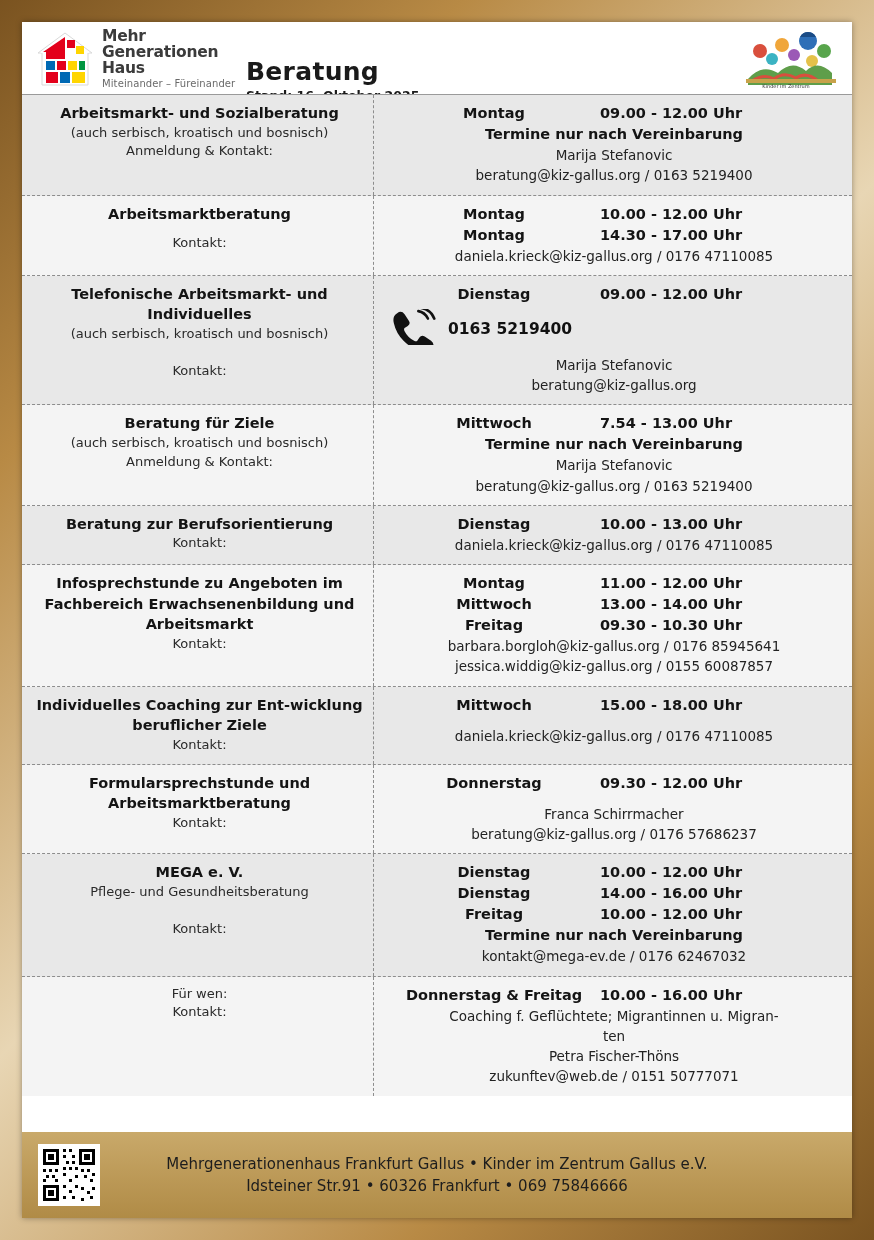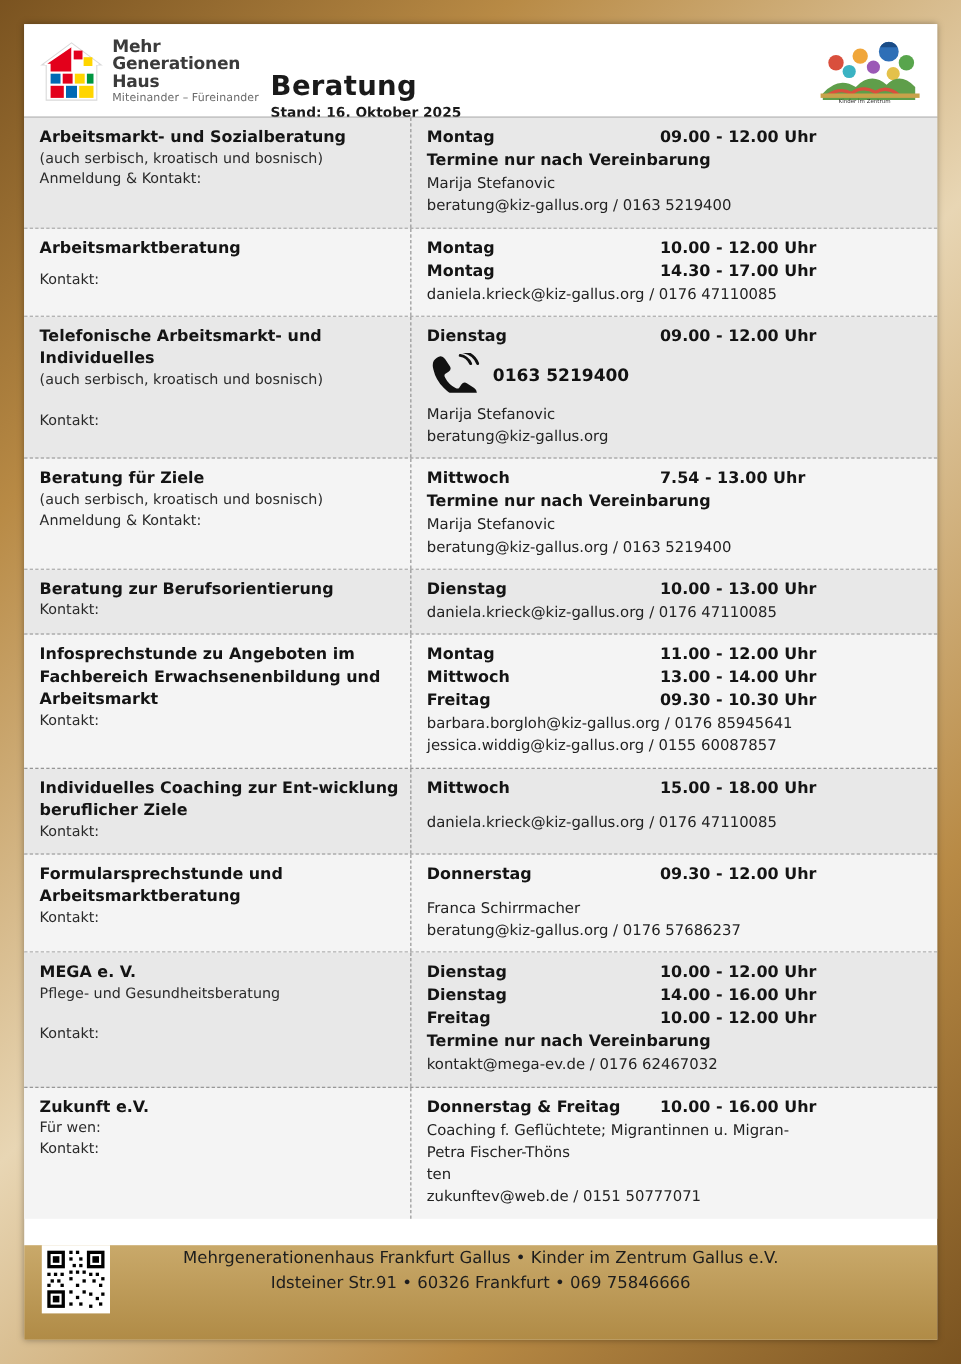--- a/index.html
+++ b/index.html
@@ -19,21 +19,21 @@
     top: 22px;
     width: 830px;
     height: 1196px;
     background: #ffffff;
     box-shadow: 0 0 6px rgba(0,0,0,0.35);
     display: flex;
     flex-direction: column;
   }
   
   .header {
-    height: 84px;
+    height: 72px;
     display: flex;
     align-items: center;
     background: #ffffff;
     padding: 6px 10px 4px 14px;
     box-sizing: border-box;
   }
   .logo-block {
     width: 210px;
     display: flex;
     align-items: center;
@@ -88,20 +88,21 @@
   .table {
     flex: 1;
     display: flex;
     flex-direction: column;
     border-top: 1px solid #9a9a9a;
   }
   .row {
     display: flex;
     border-bottom: 1px dashed #8d8d8d;
     box-sizing: border-box;
+    text-align: center;
   }
   .row:last-child { border-bottom: none; }
   .row.shade { background: #e8e8e8; }
   .row.plain { background: #f4f4f4; }
   .col-left {
     width: 352px;
     box-sizing: border-box;
     padding: 8px 10px 9px 14px;
     border-right: 1px dashed #8d8d8d;
   }
@@ -157,21 +158,21 @@
     font-weight: bold;
     color: #111111;
   }
   .spacer-sm { height: 10px; }
   .spacer-md { height: 18px; }
   
   .footer {
     height: 86px;
     background: linear-gradient(180deg, #c9a96a 0%, #b08b46 100%);
     display: flex;
-    align-items: flex-start;
+    align-items: center;
     padding: 0 16px;
     box-sizing: border-box;
   }
   .qr {
     width: 62px;
     height: 62px;
     flex: none;
     background: #ffffff;
     padding: 2px;
     box-sizing: border-box;
@@ -409,32 +410,31 @@
           <span class="day">Freitag</span>
           <span class="time">10.00 - 12.00 Uhr</span>
         </div>
         <div class="bold-note">Termine nur nach Vereinbarung</div>
         <div class="plain-line">kontakt@mega-ev.de / 0176 62467032</div>
       </div>
     </div>
 
     <div class="row plain">
       <div class="col-left">
-        <div class="svc-title">Zukunft e.V.</div>
         <div class="svc-note">Für wen:</div>
         <div class="svc-label">Kontakt:</div>
       </div>
       <div class="col-right">
         <div class="slot">
           <span class="day">Donnerstag &amp; Freitag</span>
           <span class="time">10.00 - 16.00 Uhr</span>
         </div>
         <div class="plain-line">Coaching f. Geflüchtete; Migrantinnen u. Migran-</div>
+        <div class="plain-line">ten</div>
         <div class="plain-line">Petra Fischer-Thöns</div>
-        <div class="plain-line">ten</div>
         <div class="plain-line">zukunftev@web.de / 0151 50777071</div>
       </div>
     </div>
 
   </div>
 
   <div class="footer">
     <div class="qr">
       <svg viewBox="0 0 58 58" width="58" height="58">
         <rect x="0" y="0" width="58" height="58" fill="#ffffff"></rect>

